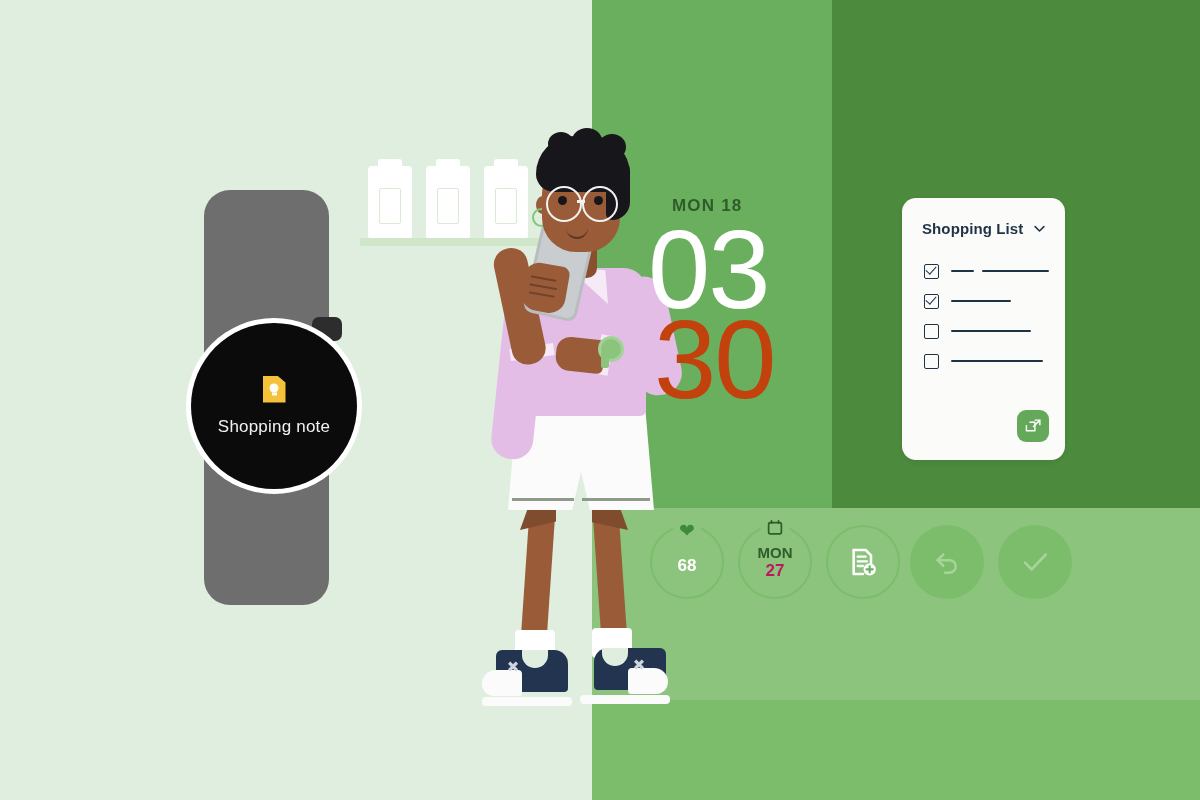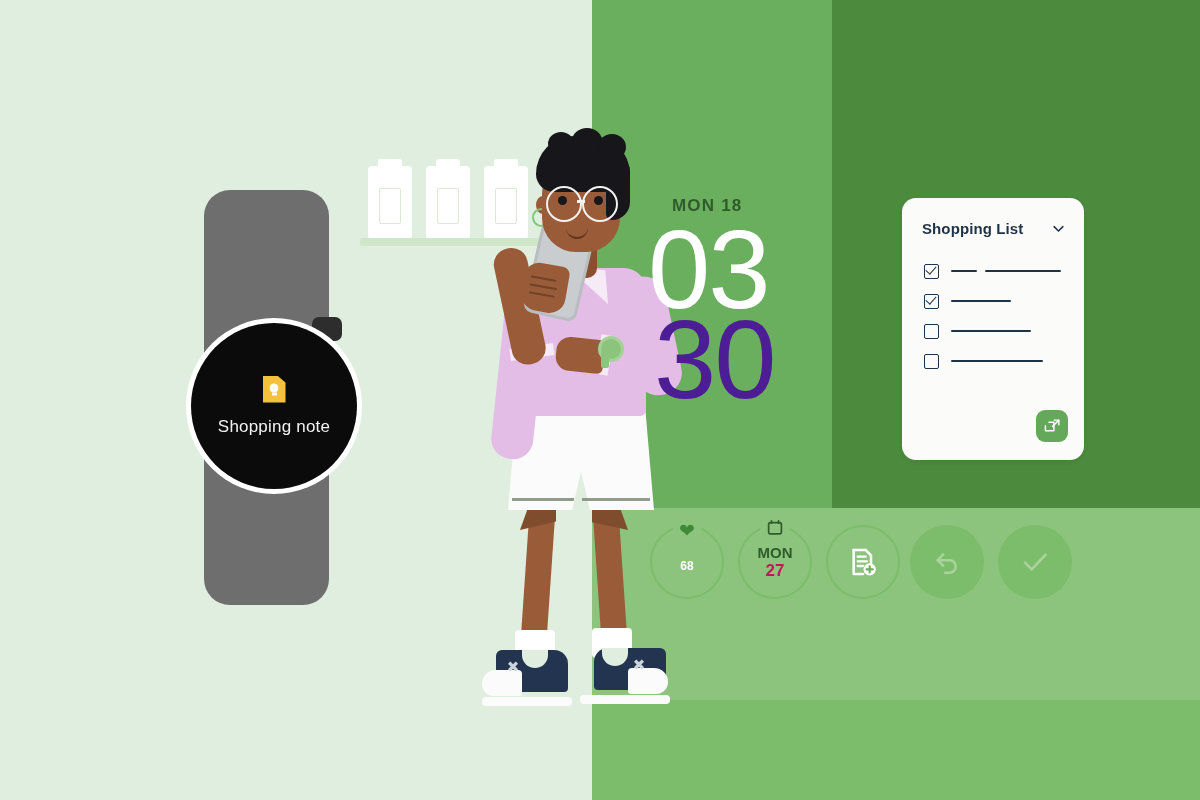--- a/index.html
+++ b/index.html
@@ -321,27 +321,27 @@
     font-size: 17px; font-weight: bold; letter-spacing: 1.2px; color: #2f5c2a;
     margin-left: 24px;
   }
   #clock-hour {
     position: absolute; left: 0; top: 18px;
     font-size: 112px; line-height: 1; color: #ffffff; font-weight: 400;
     letter-spacing: -2px;
   }
   #clock-min {
     position: absolute; left: 6px; top: 108px;
-    font-size: 112px; line-height: 1; color: #4c1d95; font-weight: 400;
+    font-size: 112px; line-height: 1; color: #c2410c; font-weight: 400;
     letter-spacing: -2px;
   }
 
   
   #card {
-    position: absolute; left: 902px; top: 198px; width: 182px; height: 262px;
+    position: absolute; left: 902px; top: 198px; width: 163px; height: 262px;
     background: #fbfbf9; border-radius: 14px;
     box-shadow: 0 2px 5px rgba(0,0,0,0.07);
   }
   #card-header {
     position: absolute; left: 20px; top: 22px; right: 18px;
     display: flex; align-items: center; justify-content: space-between;
   }
   #card-title { font-size: 15px; font-weight: bold; color: #1f3347; letter-spacing: 0.1px; }
   #card-chevron { color: #1f3347; display: flex; }
   #card-rows { position: absolute; left: 22px; top: 62px; right: 16px; }
@@ -379,21 +379,21 @@
   #item-cal   { left: 88px; }
   #item-note  { left: 176px; }
   #item-undo  { left: 260px; }
   #item-check { left: 348px; }
 
   .heart-glyph {
     position: absolute; left: 50%; top: -4px; transform: translateX(-50%);
     color: #3f8a36; font-size: 19px; line-height: 1;
     background: #8cc47e; padding: 0 6px;
   }
-  .bpm-value { color: #ffffff; font-size: 12px; font-weight: bold; margin-top: 8px; }
+  .bpm-value { color: #ffffff; font-size: 17px; font-weight: bold; margin-top: 8px; }
   .cal-glyph {
     position: absolute; left: 50%; top: -6px; transform: translateX(-50%);
     background: #8cc47e; padding: 0 6px;
   }
   .cal-dow { color: #2f5c2a; font-size: 15px; font-weight: bold; line-height: 1.15; }
   .cal-day { color: #be185d; font-size: 17px; font-weight: bold; line-height: 1.15; }
 </style>
 </head>
 <body>
 

